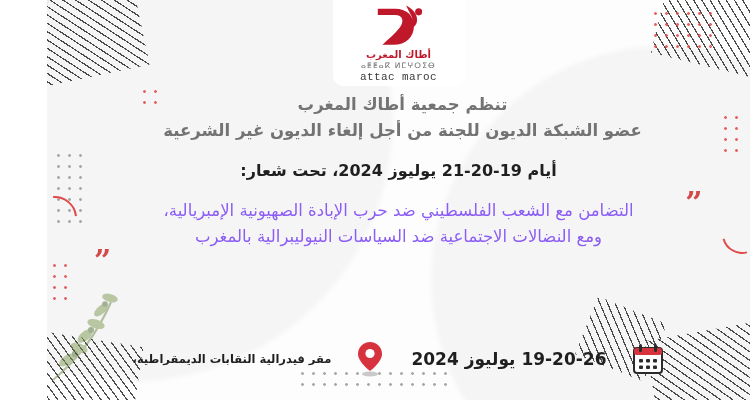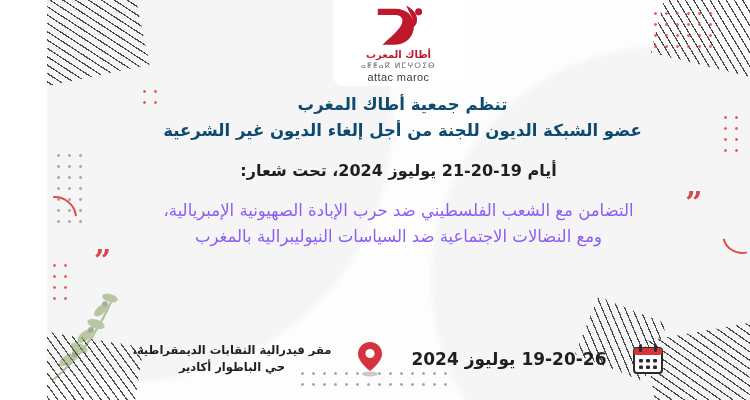--- a/index.html
+++ b/index.html
@@ -93,31 +93,31 @@
   #logo-mark { width: 56px; height: 44px; }
   .logo-ar {
     font-size: 10px; color: #c0182b; font-weight: bold;
     letter-spacing: 0.5px; margin-top: 1px;
   }
   .logo-tifi {
     font-size: 7.5px; color: #6a6a6a; letter-spacing: 1.2px; margin-top: 1px; text-align: right;
   }
   .logo-lat {
     font-size: 11px; color: #3a3a3a; letter-spacing: 0.4px; margin-top: 1px;
-    font-family: Liberation Sans, sans-serif;
+    font-family: Liberation Mono, monospace;
   }
 
   
   #content {
     position: absolute; top: 92px; left: 0; right: 0;
     text-align: center;
     z-index: 4;
   }
   .line { line-height: 1.55; }
-  .l-red   { color: #0c4a6e; font-weight: bold; font-size: 16.5px; margin-left: 8px; }
+  .l-red   { color: #737373; font-weight: bold; font-size: 16.5px; margin-left: 8px; }
   .l-dark  { color: #1f1f1f; font-weight: bold; font-size: 16px; }
   .gap-1 { height: 9px; }
   .gap-2 { height: 7px; }
   .slogan-box {
     margin: 10px auto 0;
     width: 620px;
     position: relative;
     padding: 4px 42px 2px;
   }
   .slogan {
@@ -233,18 +233,17 @@
     </div>
 
     <div class="fitem">
       <svg width="30" height="38" viewBox="0 0 30 38">
         <ellipse cx="15" cy="34" rx="8" ry="2.6" fill="#c9c9c9"></ellipse>
         <path d="M15 2 C8.4 2 3 7.4 3 14 C3 22 15 31 15 31 C15 31 27 22 27 14 C27 7.4 21.6 2 15 2 Z" fill="#d6333f"></path>
         <circle cx="15" cy="13.5" r="4.6" fill="#ffffff"></circle>
       </svg>
       <div class="fplace">
         <div>مقر فيدرالية النقابات الديمقراطية،</div>
-        <div>حي الباطوار أكادير</div>
       </div>
     </div>
 
   </div>
 </div>
 
 </body></html>

